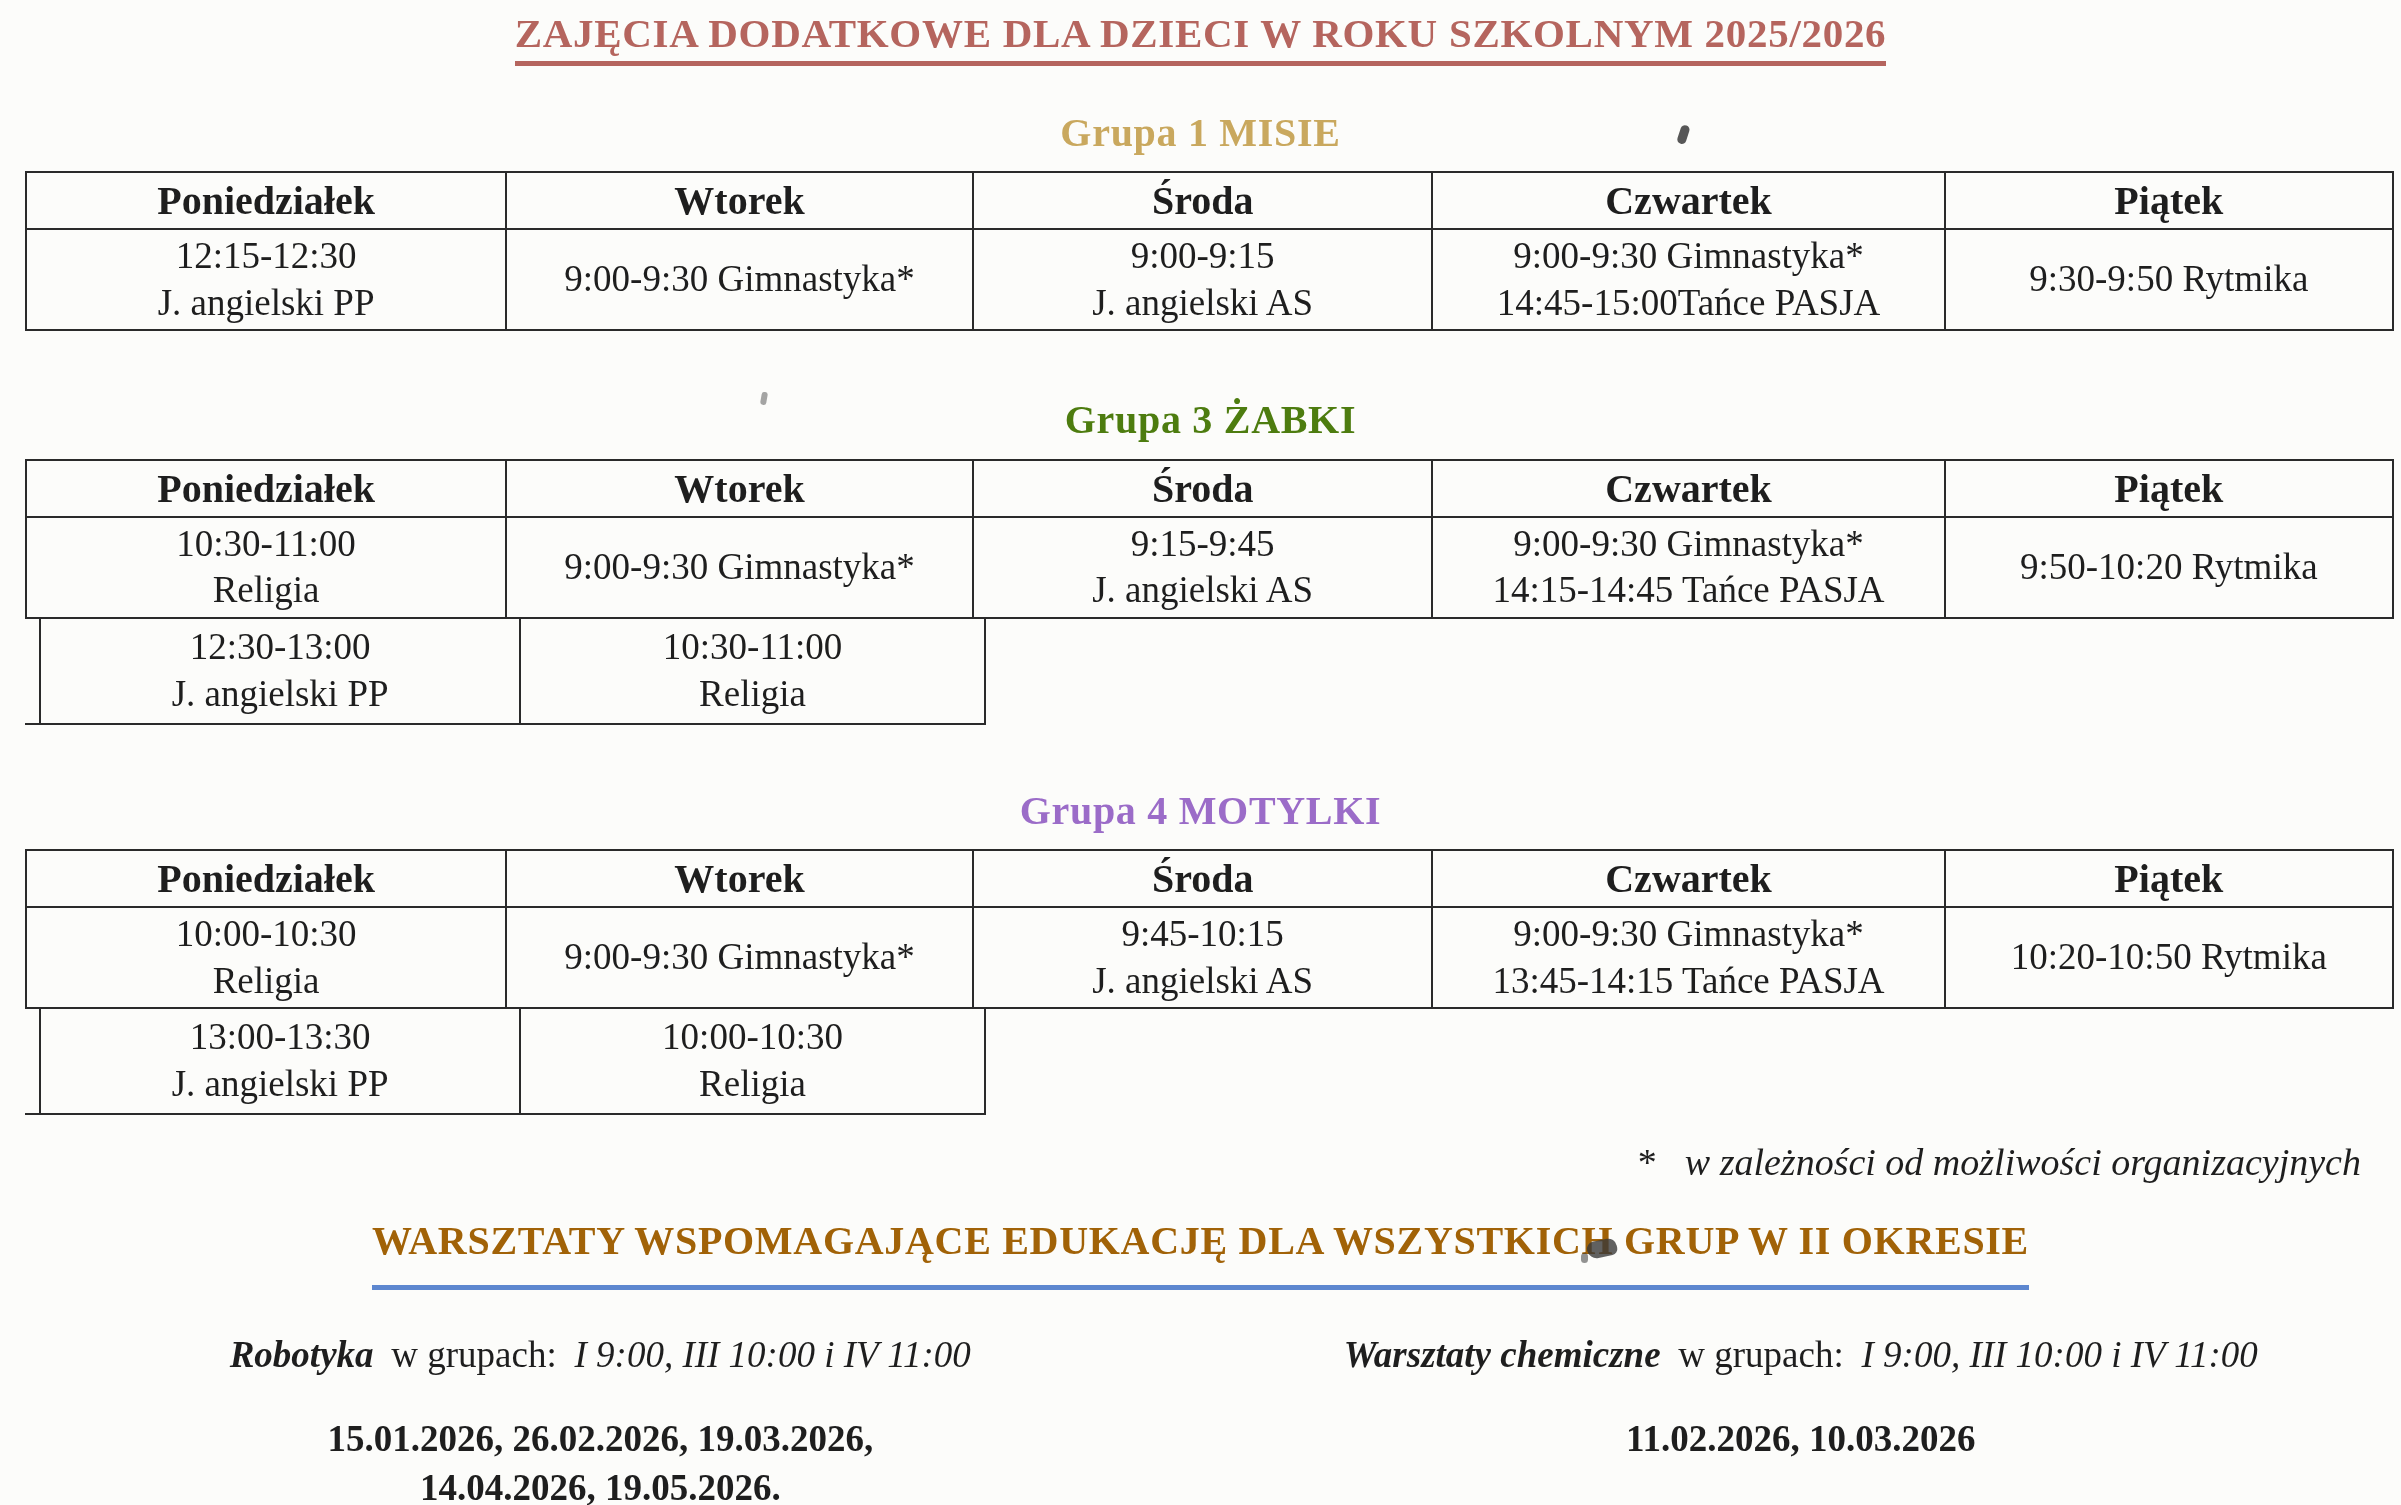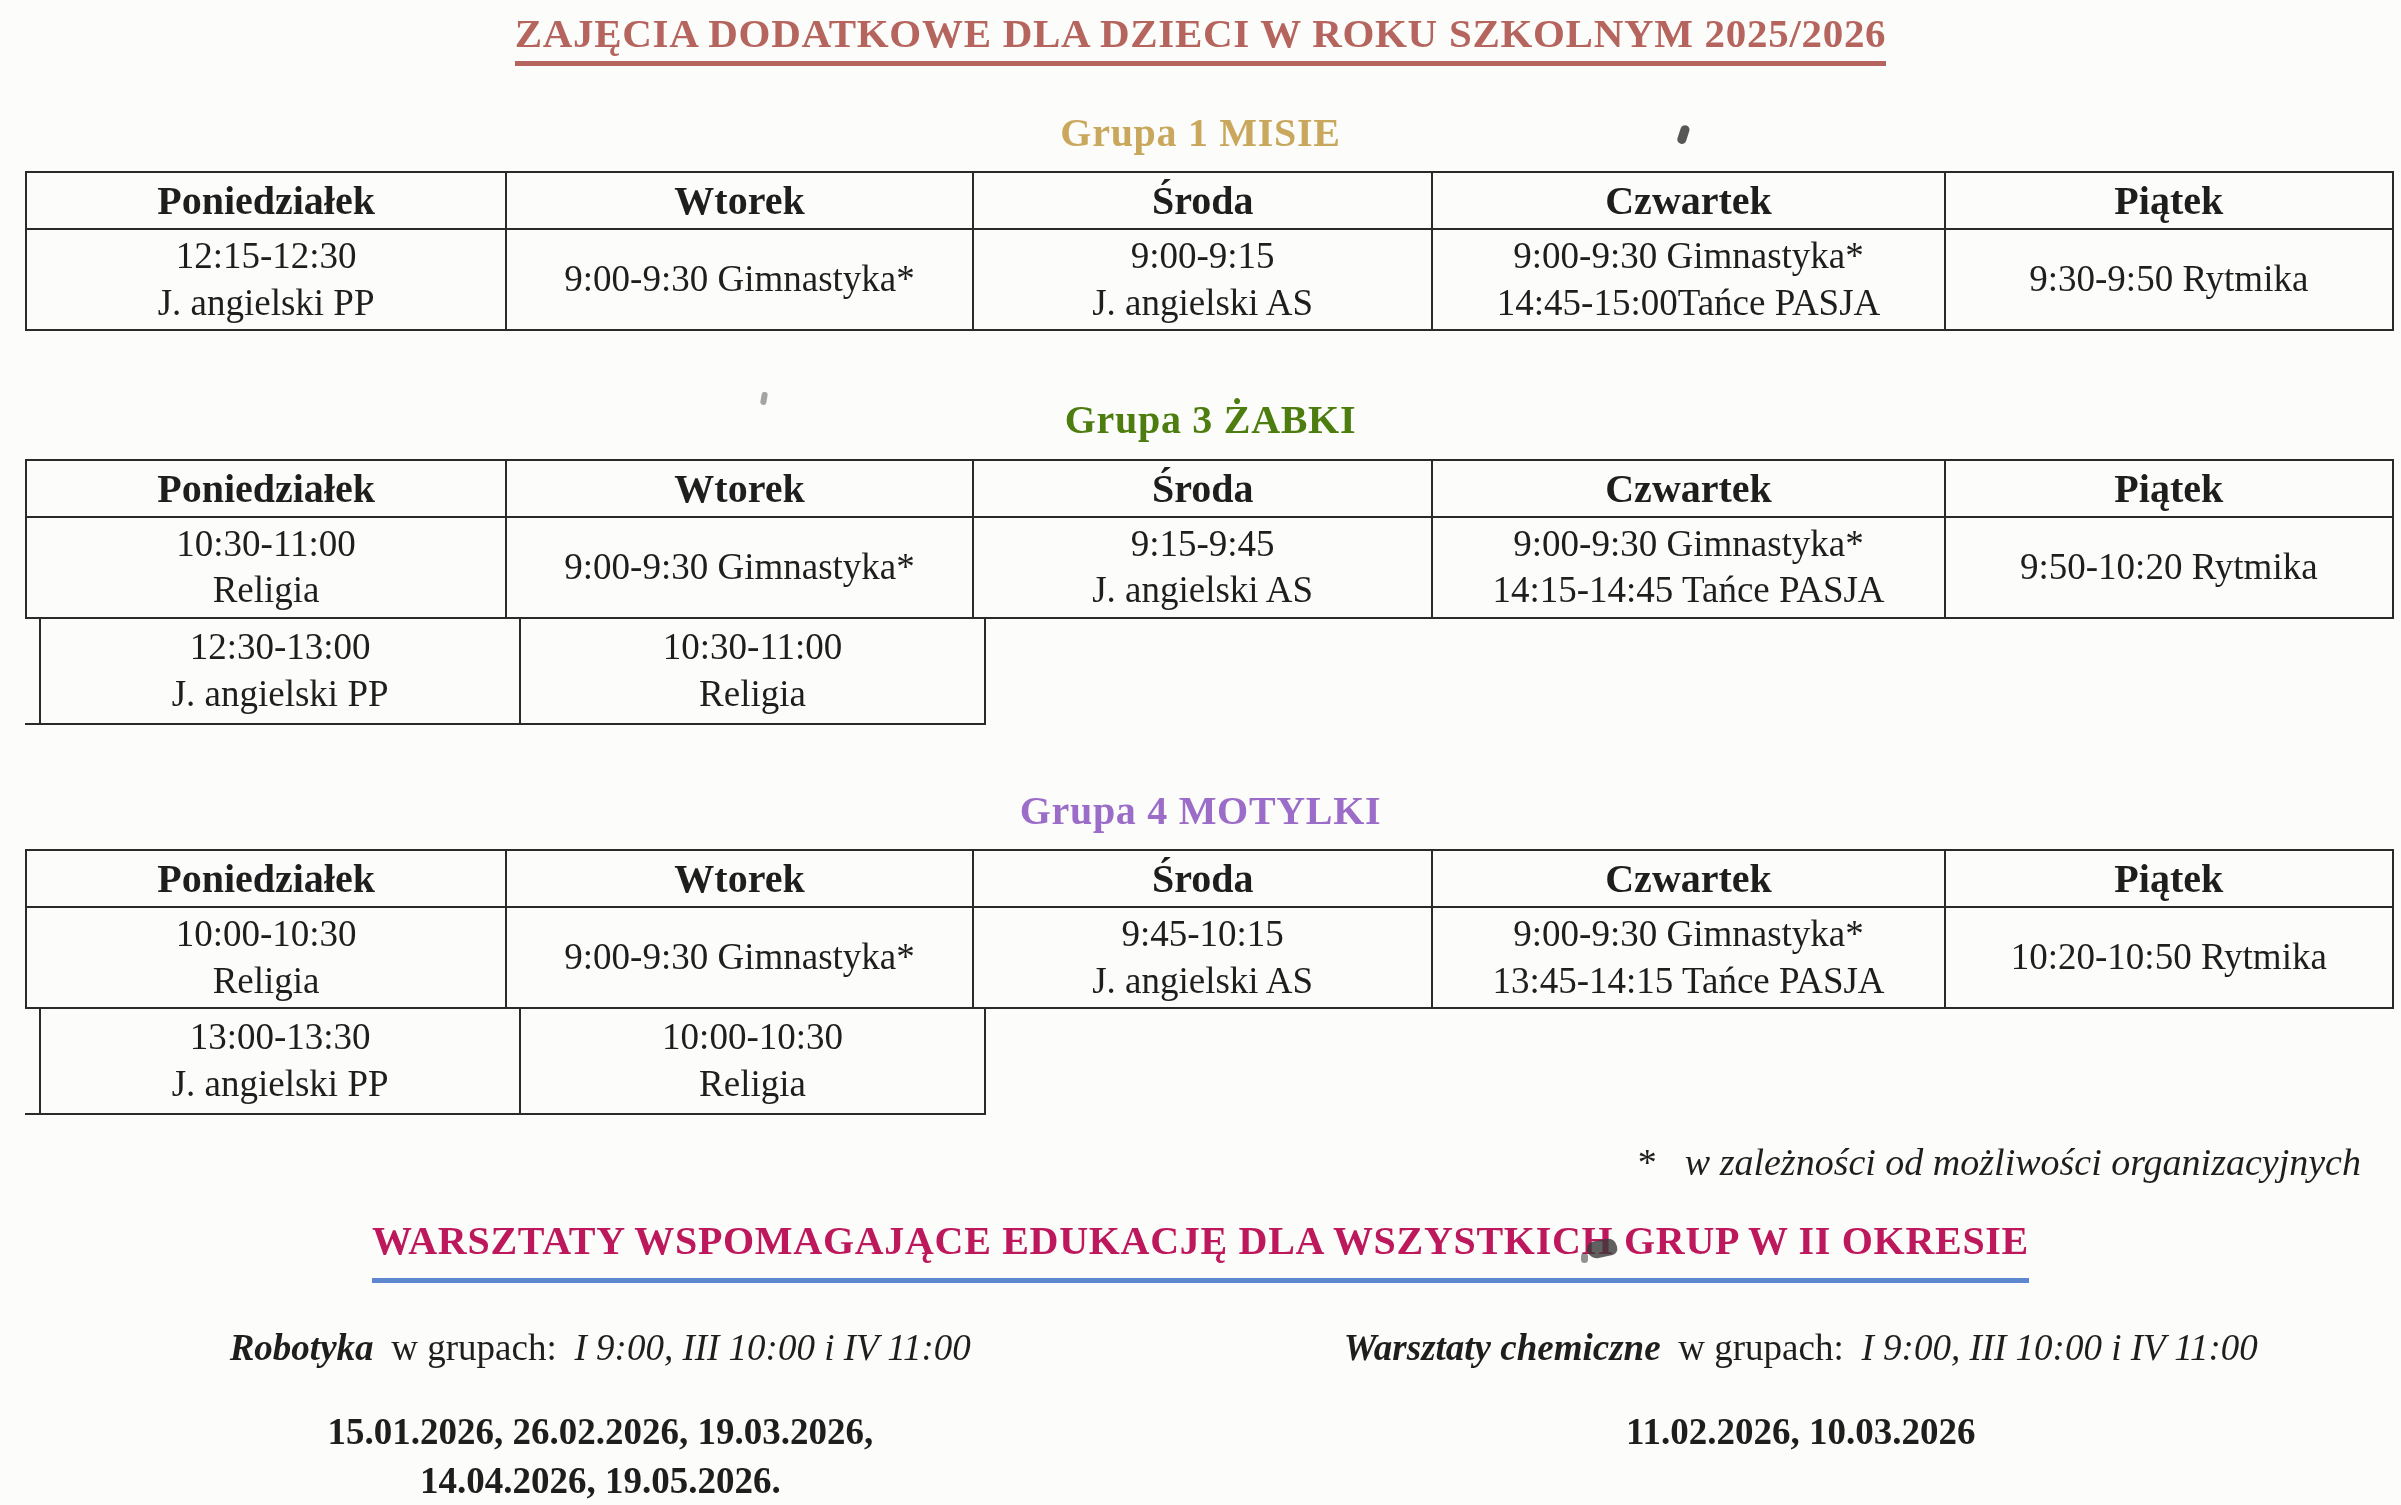--- a/index.html
+++ b/index.html
@@ -60,23 +60,23 @@
     margin-top:25px;padding-right:40px;
     text-align:right;font-size:38px;
   }
   .footnote .star{font-style:normal;margin-right:18.5px;}
   .footnote .fn-text{font-style:italic;}
   
   .workshops-title-wrap{margin-top:33px;text-align:center;}
   .workshops-title{
     display:inline-block;
     font-size:40px;font-weight:bold;letter-spacing:0.7px;
-    color:#be185d;
+    color:#a16207;
     border-bottom:5px solid #5d87cf;
-    padding-bottom:14px;
+    padding-bottom:21px;
   }
   .workshops-row{
     margin-top:43px;display:flex;
   }
   .ws-col{width:50%;text-align:center;font-size:37px;}
   .ws-bold{font-weight:bold;font-style:italic;}
   .ws-mid{margin:0 8.5px 0 8.5px;}
   .ws-italic{font-style:italic;}
   .dates-row{margin-top:38px;display:flex;}
   .dates-col{width:50%;text-align:center;font-size:37px;font-weight:bold;line-height:1.33;}

